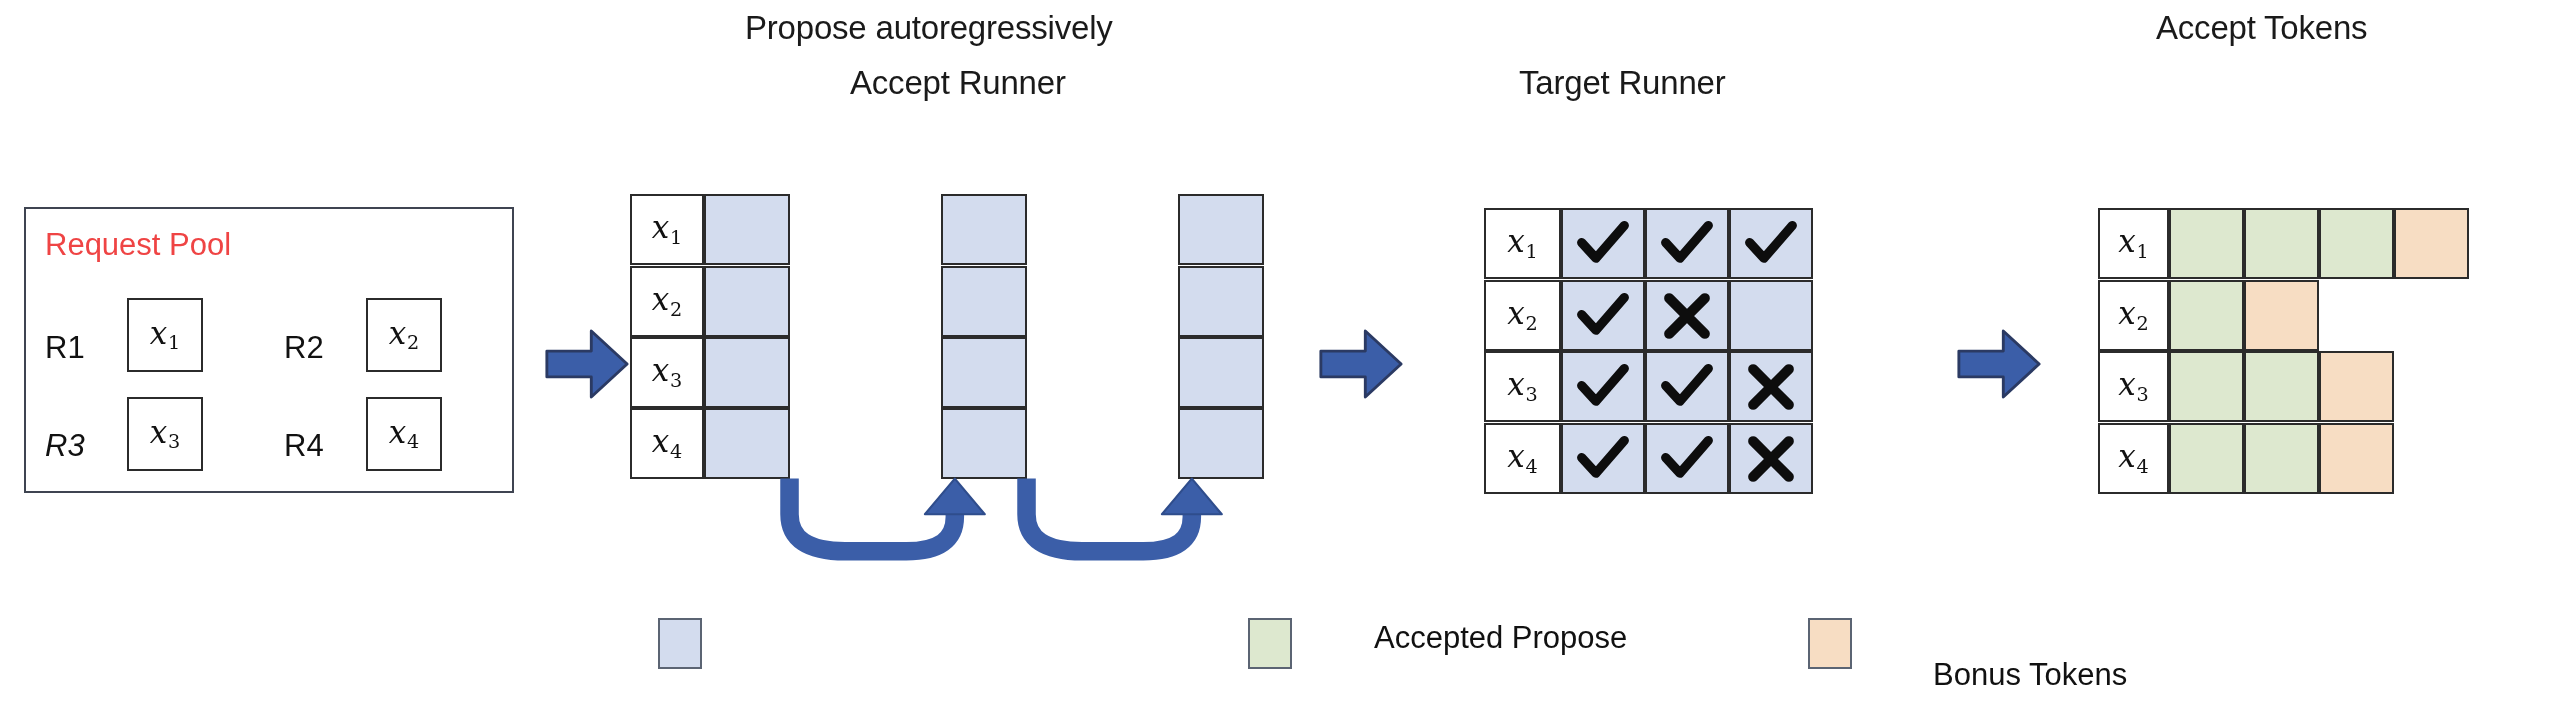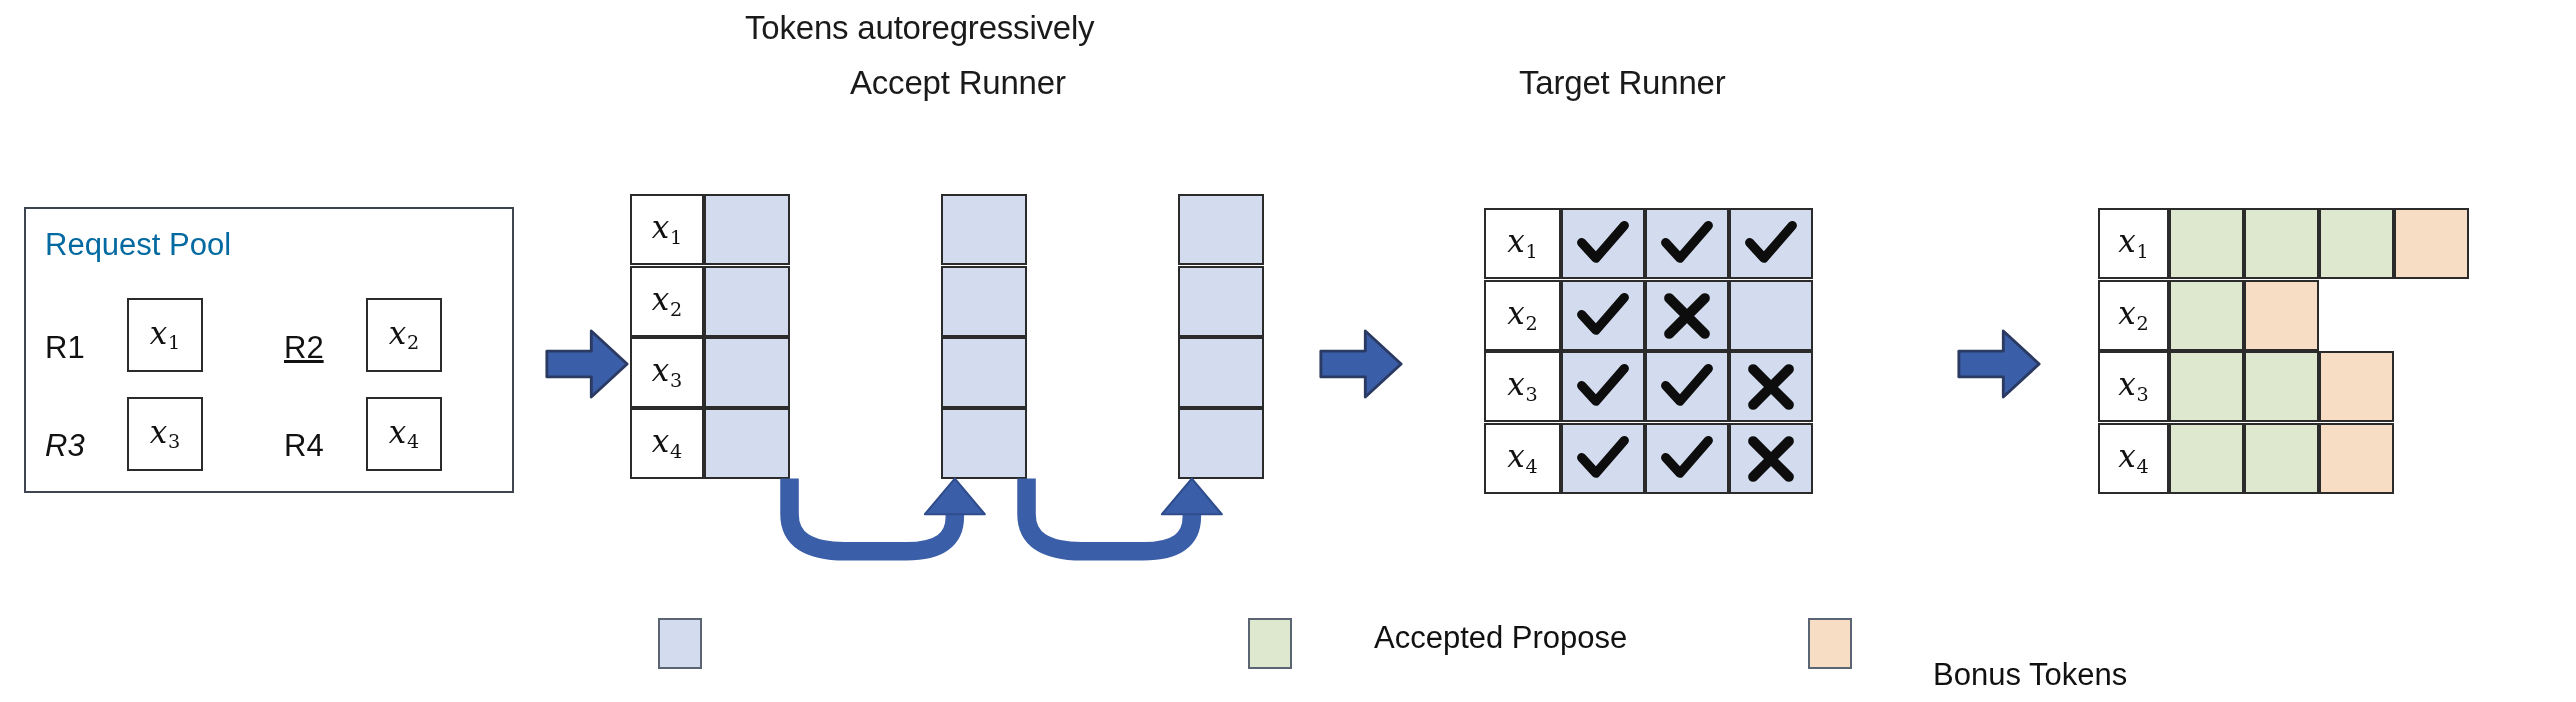--- a/index.html
+++ b/index.html
@@ -7,21 +7,21 @@
        font-family:"Liberation Sans",sans-serif;color:#111;}
 
   .stage{position:absolute;left:0;top:0;width:2576px;height:703px;}
 
   .cap{position:absolute;font-size:33px;font-weight:400;color:#1a1a1a;
        white-space:nowrap;letter-spacing:-0.2px;}
 
   
   .pool{position:absolute;left:23.6px;top:207px;width:490px;height:286px;
         border:2.1px solid #3f4451;background:#fff;box-sizing:border-box;}
-  .pool-title{position:absolute;left:45px;top:227px;font-size:31px;color:#0369a1;}
+  .pool-title{position:absolute;left:45px;top:227px;font-size:31px;color:#ef4444;}
   .req{position:absolute;font-size:31px;color:#111;}
   .reqbox{position:absolute;width:76px;height:74px;border:2.1px solid #2b2b2b;
           background:#fff;box-sizing:border-box;display:flex;align-items:center;
           justify-content:center;}
 
   
   .tok{font-family:"DejaVu Serif",serif;font-style:italic;font-size:31px;
        line-height:1;white-space:nowrap;color:#111;}
   .tok sub{font-style:normal;font-size:0.62em;vertical-align:-0.28em;
            font-family:"DejaVu Serif",serif;padding-left:0.7px;}
@@ -47,33 +47,34 @@
   
   .legend-sw{position:absolute;width:44px;height:51px;box-sizing:border-box;
              border:2.1px solid #5b6473;}
   .legend-lb{position:absolute;font-size:31px;color:#111;white-space:nowrap;}
 </style>
 </head>
 <body>
 
 <div class="stage">
 
-  <div class="cap" style="left:745px;top:8.6px;">Tokens autoregressively</div>
+  <div class="cap" style="left:745px;top:8.6px;">Propose autoregressively</div>
   <div class="cap" style="left:850px;top:64px;">Accept Runner</div>
   <div class="cap" style="left:1519px;top:64px;">Target Runner</div>
+  <div class="cap" style="left:2156px;top:8.6px;">Accept Tokens</div>
 
   <div class="pool"></div>
   <div class="pool-title">Request Pool</div>
 
   <div class="req" style="left:45px;top:330px;">R1</div>
   <div class="reqbox" style="left:127px;top:298px;">
     <span class="tok"><span>x</span><sub>1</sub></span>
   </div>
 
-  <div class="req" style="left:284px;top:330px;text-decoration:underline;">R2</div>
+  <div class="req" style="left:284px;top:330px;">R2</div>
   <div class="reqbox" style="left:366px;top:298px;">
     <span class="tok"><span>x</span><sub>2</sub></span>
   </div>
 
   <div class="req" style="left:45px;top:428px;font-style:italic;">R3</div>
   <div class="reqbox" style="left:127px;top:397px;">
     <span class="tok"><span>x</span><sub>3</sub></span>
   </div>
 
   <div class="req" style="left:284px;top:428px;">R4</div>

